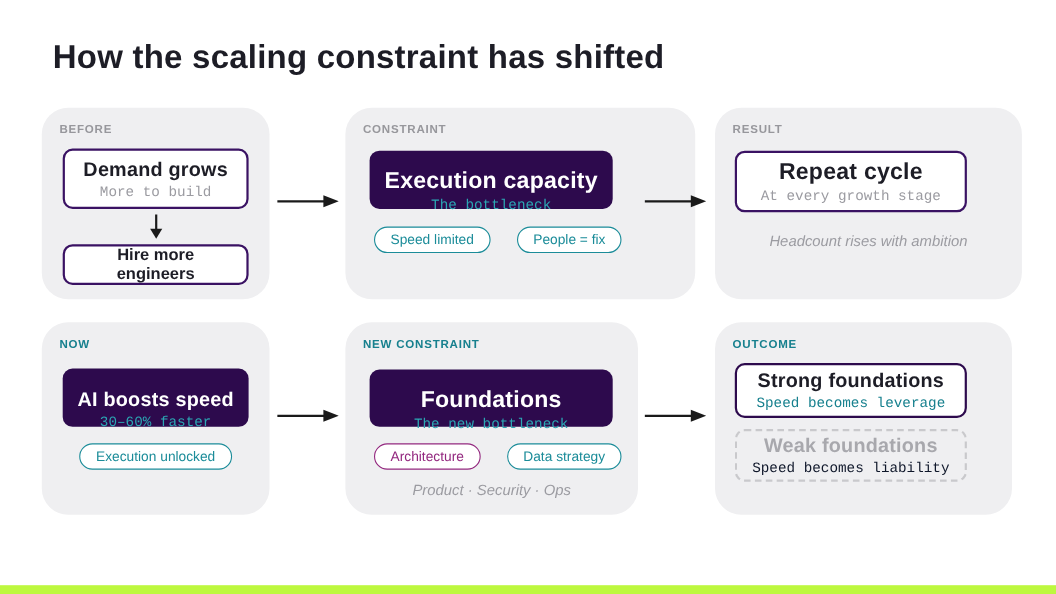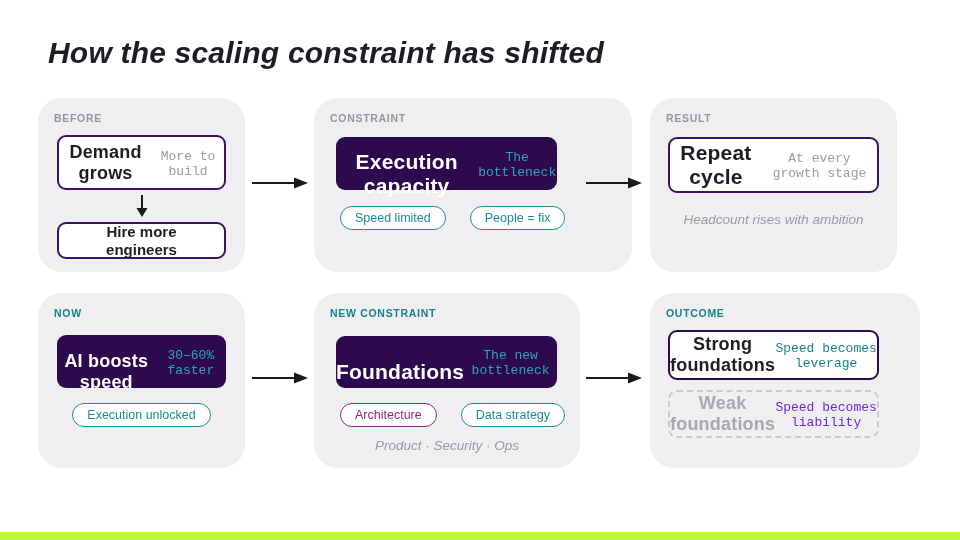--- a/index.html
+++ b/index.html
@@ -4,44 +4,44 @@
 <style>
   html,body{margin:0;padding:0;background:#ffffff;}
   .slide{
     position:relative;width:960px;height:540px;overflow:hidden;
     background:#ffffff;
     font-family:"Liberation Sans","DejaVu Sans",sans-serif;
     -webkit-font-smoothing:antialiased;
   }
   .title{
     position:absolute;left:48px;top:36px;
-    font-size:30px;font-weight:700;color:#1d1d26;letter-spacing:0.2px;font-style:italic;
+    font-size:30px;font-weight:700;color:#1d1d26;letter-spacing:0.2px;
   }
   .card{
     position:absolute;background:#efeff1;border-radius:24px;
   }
   .card-label{
     position:absolute;left:16px;top:14px;
     font-size:10.5px;font-weight:700;letter-spacing:0.7px;color:#97979c;
     text-transform:uppercase;
   }
   .card-label.teal{color:#17808e;}
   .node{
     position:absolute;background:#ffffff;border:2px solid #3a1263;border-radius:9px;
-    display:flex;flex-direction:row;align-items:center;justify-content:center;
+    display:flex;flex-direction:column;align-items:center;justify-content:center;
     text-align:center;box-sizing:border-box;
   }
   .node .t{font-weight:700;color:#1d1d26;}
   .node .s{color:#9b9ba1;font-family:Liberation Mono, monospace;}
   .node.dark{background:#2d0a4d;border:none;}
   .node.dark .t{color:#ffffff;margin-top:20px;}
   .node.dark .s{color:#2ba6b3;}
   .node.dashed{background:transparent;border:2px dashed #c9c9cc;}
   .node.dashed .t{color:#a8a8ad;}
-  .node.dashed .s{color:#6d28d9;}
+  .node.dashed .s{color:#0f172a;}
   .t-xl{font-size:21px;letter-spacing:0.2px;}
   .t-lg{font-size:18px;letter-spacing:0.2px;}
   .t-md{font-size:15px;line-height:18px;}
   .s-md{font-size:13px;margin-top:2px;}
   .sub-teal{color:#17808e !important;}
   .pill-row{position:absolute;display:flex;gap:24px;}
   .pill{
     display:inline-flex;align-items:center;justify-content:center;
     border:1.5px solid #1b8c99;border-radius:14px;background:#ffffff;
     padding:4px 14px;font-size:12.5px;color:#1b8c99;white-space:nowrap;
@@ -83,21 +83,21 @@
     <div class="node dark" style="left:22px;top:39px;width:221px;height:53px;">
       <div class="t t-xl">Execution capacity</div>
       <div class="s s-md">The bottleneck</div>
     </div>
     <div class="pill-row" style="left:26px;top:108px;">
       <div class="pill">Speed limited</div>
       <div class="pill">People = fix</div>
     </div>
   </div>
 
-  <div class="card" style="left:650px;top:98px;width:247px;height:174px;">
+  <div class="card" style="left:650px;top:98px;width:247px;height:174px;padding-left:32px;">
     <div class="card-label">RESULT</div>
     <div class="node" style="left:18px;top:39px;width:211px;height:56px;">
       <div class="t t-xl">Repeat cycle</div>
       <div class="s s-md">At every growth stage</div>
     </div>
     <div class="note" style="top:114px;">Headcount rises with ambition</div>
   </div>
 
   <div class="card" style="left:38px;top:293px;width:207px;height:175px;">
     <div class="card-label teal">NOW</div>

